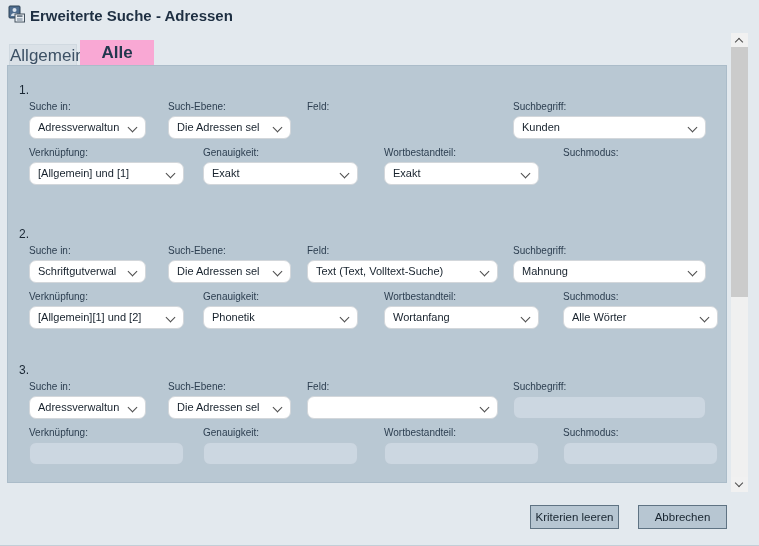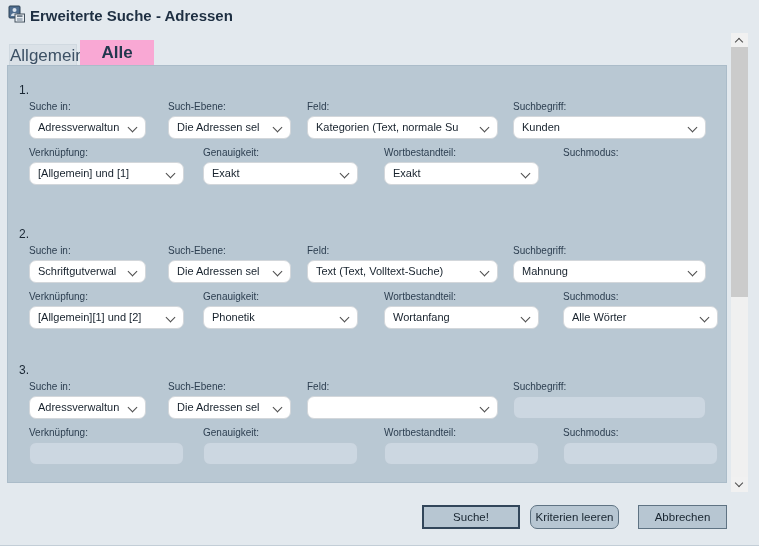--- a/index.html
+++ b/index.html
@@ -91,21 +91,21 @@
 
   
   .btn{
     position:absolute;top:505px;height:24px;box-sizing:border-box;
     background:#b7c6d2;border:1px solid #5f7383;
     font-family:"Liberation Sans", sans-serif;
     font-size:11.5px;color:#17242f;text-align:center;line-height:22px;cursor:default;
   }
   .btn-default{border:1px solid #32465a;box-shadow:inset 0 0 0 1px #32465a;}
   #btn-suche{left:422px;width:98px;}
-  #btn-leeren{left:530px;width:89px;border-radius:7px;}
+  #btn-leeren{left:530px;width:89px;}
   #btn-abbrechen{left:638px;width:89px;}
 </style>
 </head>
 <body>
 
 <div class="win">
 
   <span class="title-icon">
     <svg width="18" height="18" viewBox="0 0 18 18">
       <rect x="1" y="1" width="11" height="12" rx="1" fill="#4f6d8f" stroke="#2d4256"></rect>
@@ -124,21 +124,20 @@
   <div class="panel">
 
     <div class="section" id="sec1">
       <div class="secnum">1.</div>
       <div class="lbl r1l c1">Suche in:</div>
       <div class="lbl r1l c2">Such-Ebene:</div>
       <div class="lbl r1l c3">Feld:</div>
       <div class="lbl r1l c4">Suchbegriff:</div>
       <div class="combo r1 c1"><span>Adressverwaltun</span><i class="chev"></i></div>
       <div class="combo r1 c2"><span>Die Adressen sel</span><i class="chev"></i></div>
-      <div class="combo r1 c3"><span>Kategorien (Text, normale Su</span><i class="chev"></i></div>
       <div class="combo r1 c4"><span>Kunden</span><i class="chev"></i></div>
       <div class="lbl r2l d1">Verknüpfung:</div>
       <div class="lbl r2l d2">Genauigkeit:</div>
       <div class="lbl r2l d3">Wortbestandteil:</div>
       <div class="lbl r2l d4">Suchmodus:</div>
       <div class="combo r2 d1"><span>[Allgemein] und [1]</span><i class="chev"></i></div>
       <div class="combo r2 d2"><span>Exakt</span><i class="chev"></i></div>
       <div class="combo r2 d3"><span>Exakt</span><i class="chev"></i></div>
     </div>
 
@@ -187,17 +186,16 @@
   <div class="scrollbar">
     <div class="sb-btn sb-up">
         <i class="chev-up"></i>
       </div>
     <div class="sb-thumb"></div>
     <div class="sb-btn sb-dn">
         <i class="chev-dn"></i>
       </div>
   </div>
 
-  <div class="btn btn-default" id="btn-suche">Suche!</div>
   <div class="btn" id="btn-leeren">Kriterien leeren</div>
   <div class="btn" id="btn-abbrechen">Abbrechen</div>
 
 </div>
 
 </body></html>

